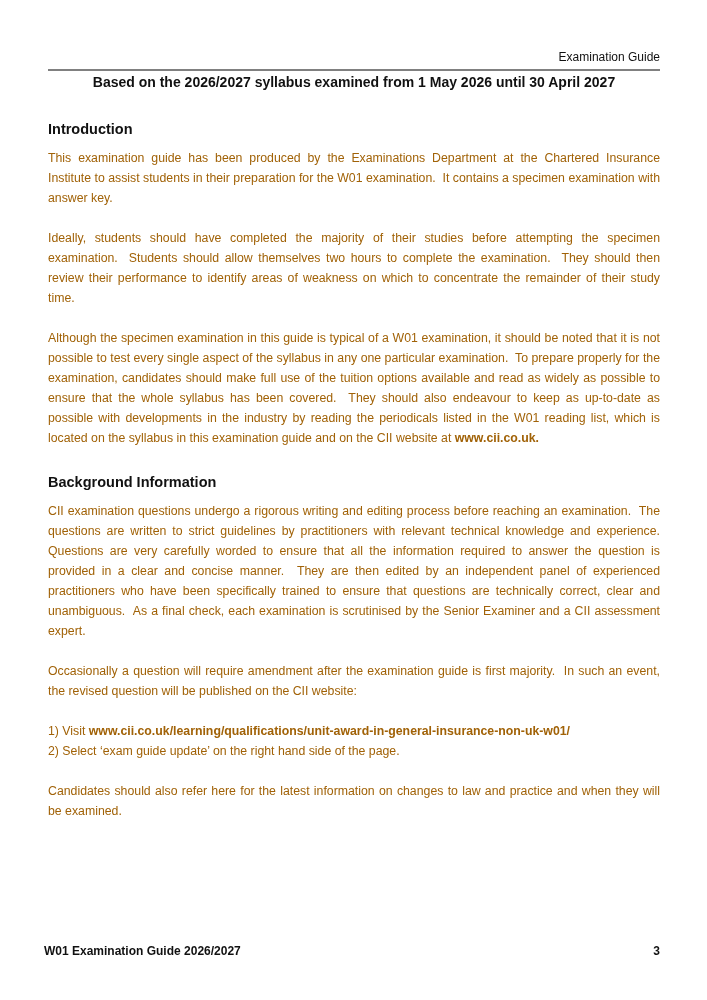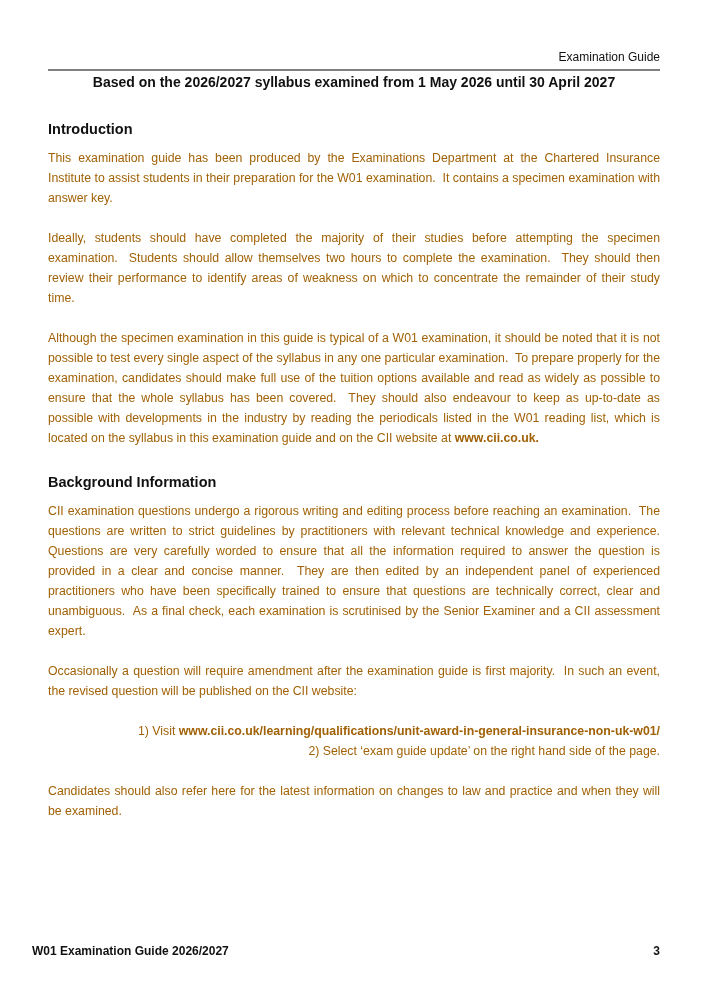--- a/index.html
+++ b/index.html
@@ -61,28 +61,28 @@
     line-height: 20px;
     margin-bottom: 20px;
     color: #a16207;
   }
   .para.extra-gap { }
   .para .line {
     text-align: justify;
     white-space: pre-wrap;
   }
   .para.left .line {
-    text-align: right;
+    text-align: left;
     white-space: nowrap;
   }
   .b { font-weight: bold; }
   .footer {
     position: absolute;
     top: 944px;
-    left: 32px;
+    left: 44px;
     right: 47px;
     display: flex;
     justify-content: space-between;
     font-size: 12px;
     font-weight: bold;
     color: #111111;
     line-height: 15px;
   }
 </style>
 </head>

